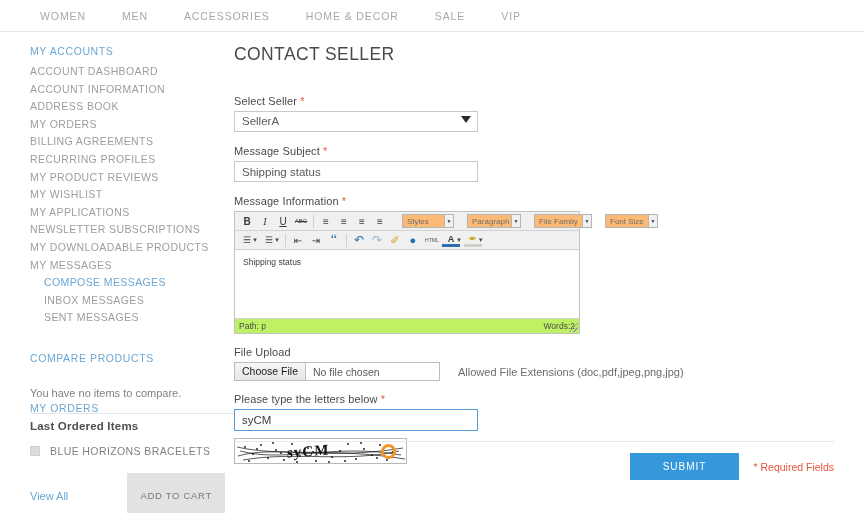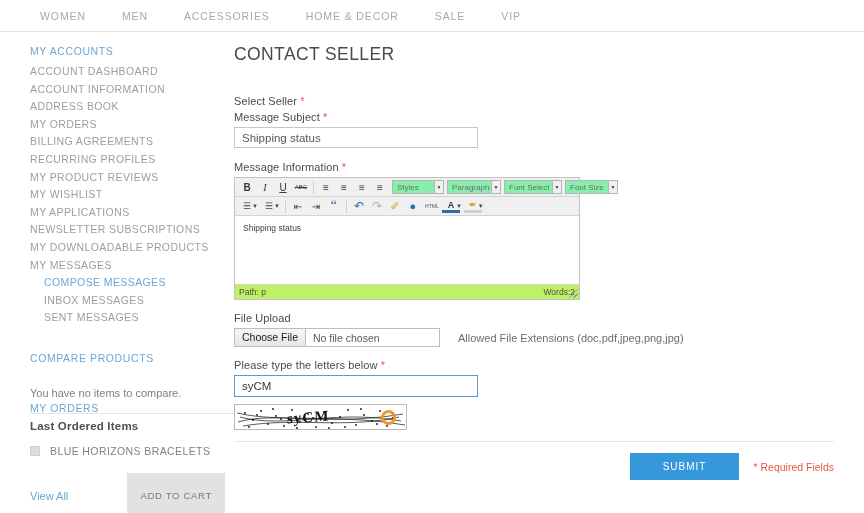--- a/index.html
+++ b/index.html
@@ -123,24 +123,24 @@
     align-items: center; justify-content: center;
     font-size: 10px; color: #3a3a3a; cursor: pointer;
     flex: 0 0 auto;
   }
   .tb-sep {
     width: 1px; height: 13px; background: #cfcfcf;
     margin: 0 3px; flex: 0 0 auto;
   }
   .tb-arrow { font-size: 6px; color: #4a4a4a; margin-left: -4px; margin-right: 2px; cursor: pointer; }
   .tb-select {
-    height: 14px; border: 1px solid #b5b5b5; background: #86efac;
+    height: 14px; border: 1px solid #b5b5b5; background: #fdba74;
     font-size: 8px; color: #6d6d6d; display: flex; align-items: center;
     justify-content: space-between; padding: 0 0 0 4px;
-    margin-left: 3px; cursor: pointer; flex: 0 0 auto;
+    margin-left: 13px; cursor: pointer; flex: 0 0 auto;
   }
   .tb-select .caret {
     width: 9px; height: 12px; background:#f0f0f0;
     border-left: 1px solid #b5b5b5;
     display:flex; align-items:center; justify-content:center;
     font-size: 5px; color:#333;
   }
   .ed-body {
     height: 68px; padding: 7px 8px; font-size: 8.5px;
     color: #3f3f3f; background: #fff; cursor: text;
@@ -270,20 +270,24 @@
   </div>
 
   <main class="main">
     <h1 class="page-title">CONTACT SELLER</h1>
 
     
     <label class="fld-label">
       <span>Select Seller</span>
       <span class="req">*</span>
     </label>
+    <div class="select-wrap mb14">
+      <div class="sel-box">SellerA</div>
+      <span class="sel-arrow"></span>
+    </div>
 
     
     <label class="fld-label">
       <span>Message Subject</span>
       <span class="req">*</span>
     </label>
     <input class="txt-input mb14" type="text" value="Shipping status" style="">
 
     
     <label class="fld-label">
@@ -305,21 +309,21 @@
         <span class="tb-btn">≡</span>
         <span class="tb-select" style="width:52px;">
           <span>Styles</span>
           <span class="caret">▼</span>
         </span>
         <span class="tb-select" style="width:54px;">
           <span>Paragraph</span>
           <span class="caret">▼</span>
         </span>
         <span class="tb-select" style="width:58px;">
-          <span>Font Select</span>
+          <span>File Family</span>
           <span class="caret">▼</span>
         </span>
         <span class="tb-select" style="width:53px;">
           <span>Font Size</span>
           <span class="caret">▼</span>
         </span>
       </div>
 
       <div class="tb-row">
         <span class="tb-btn" style="font-size:9px;">☰</span>

